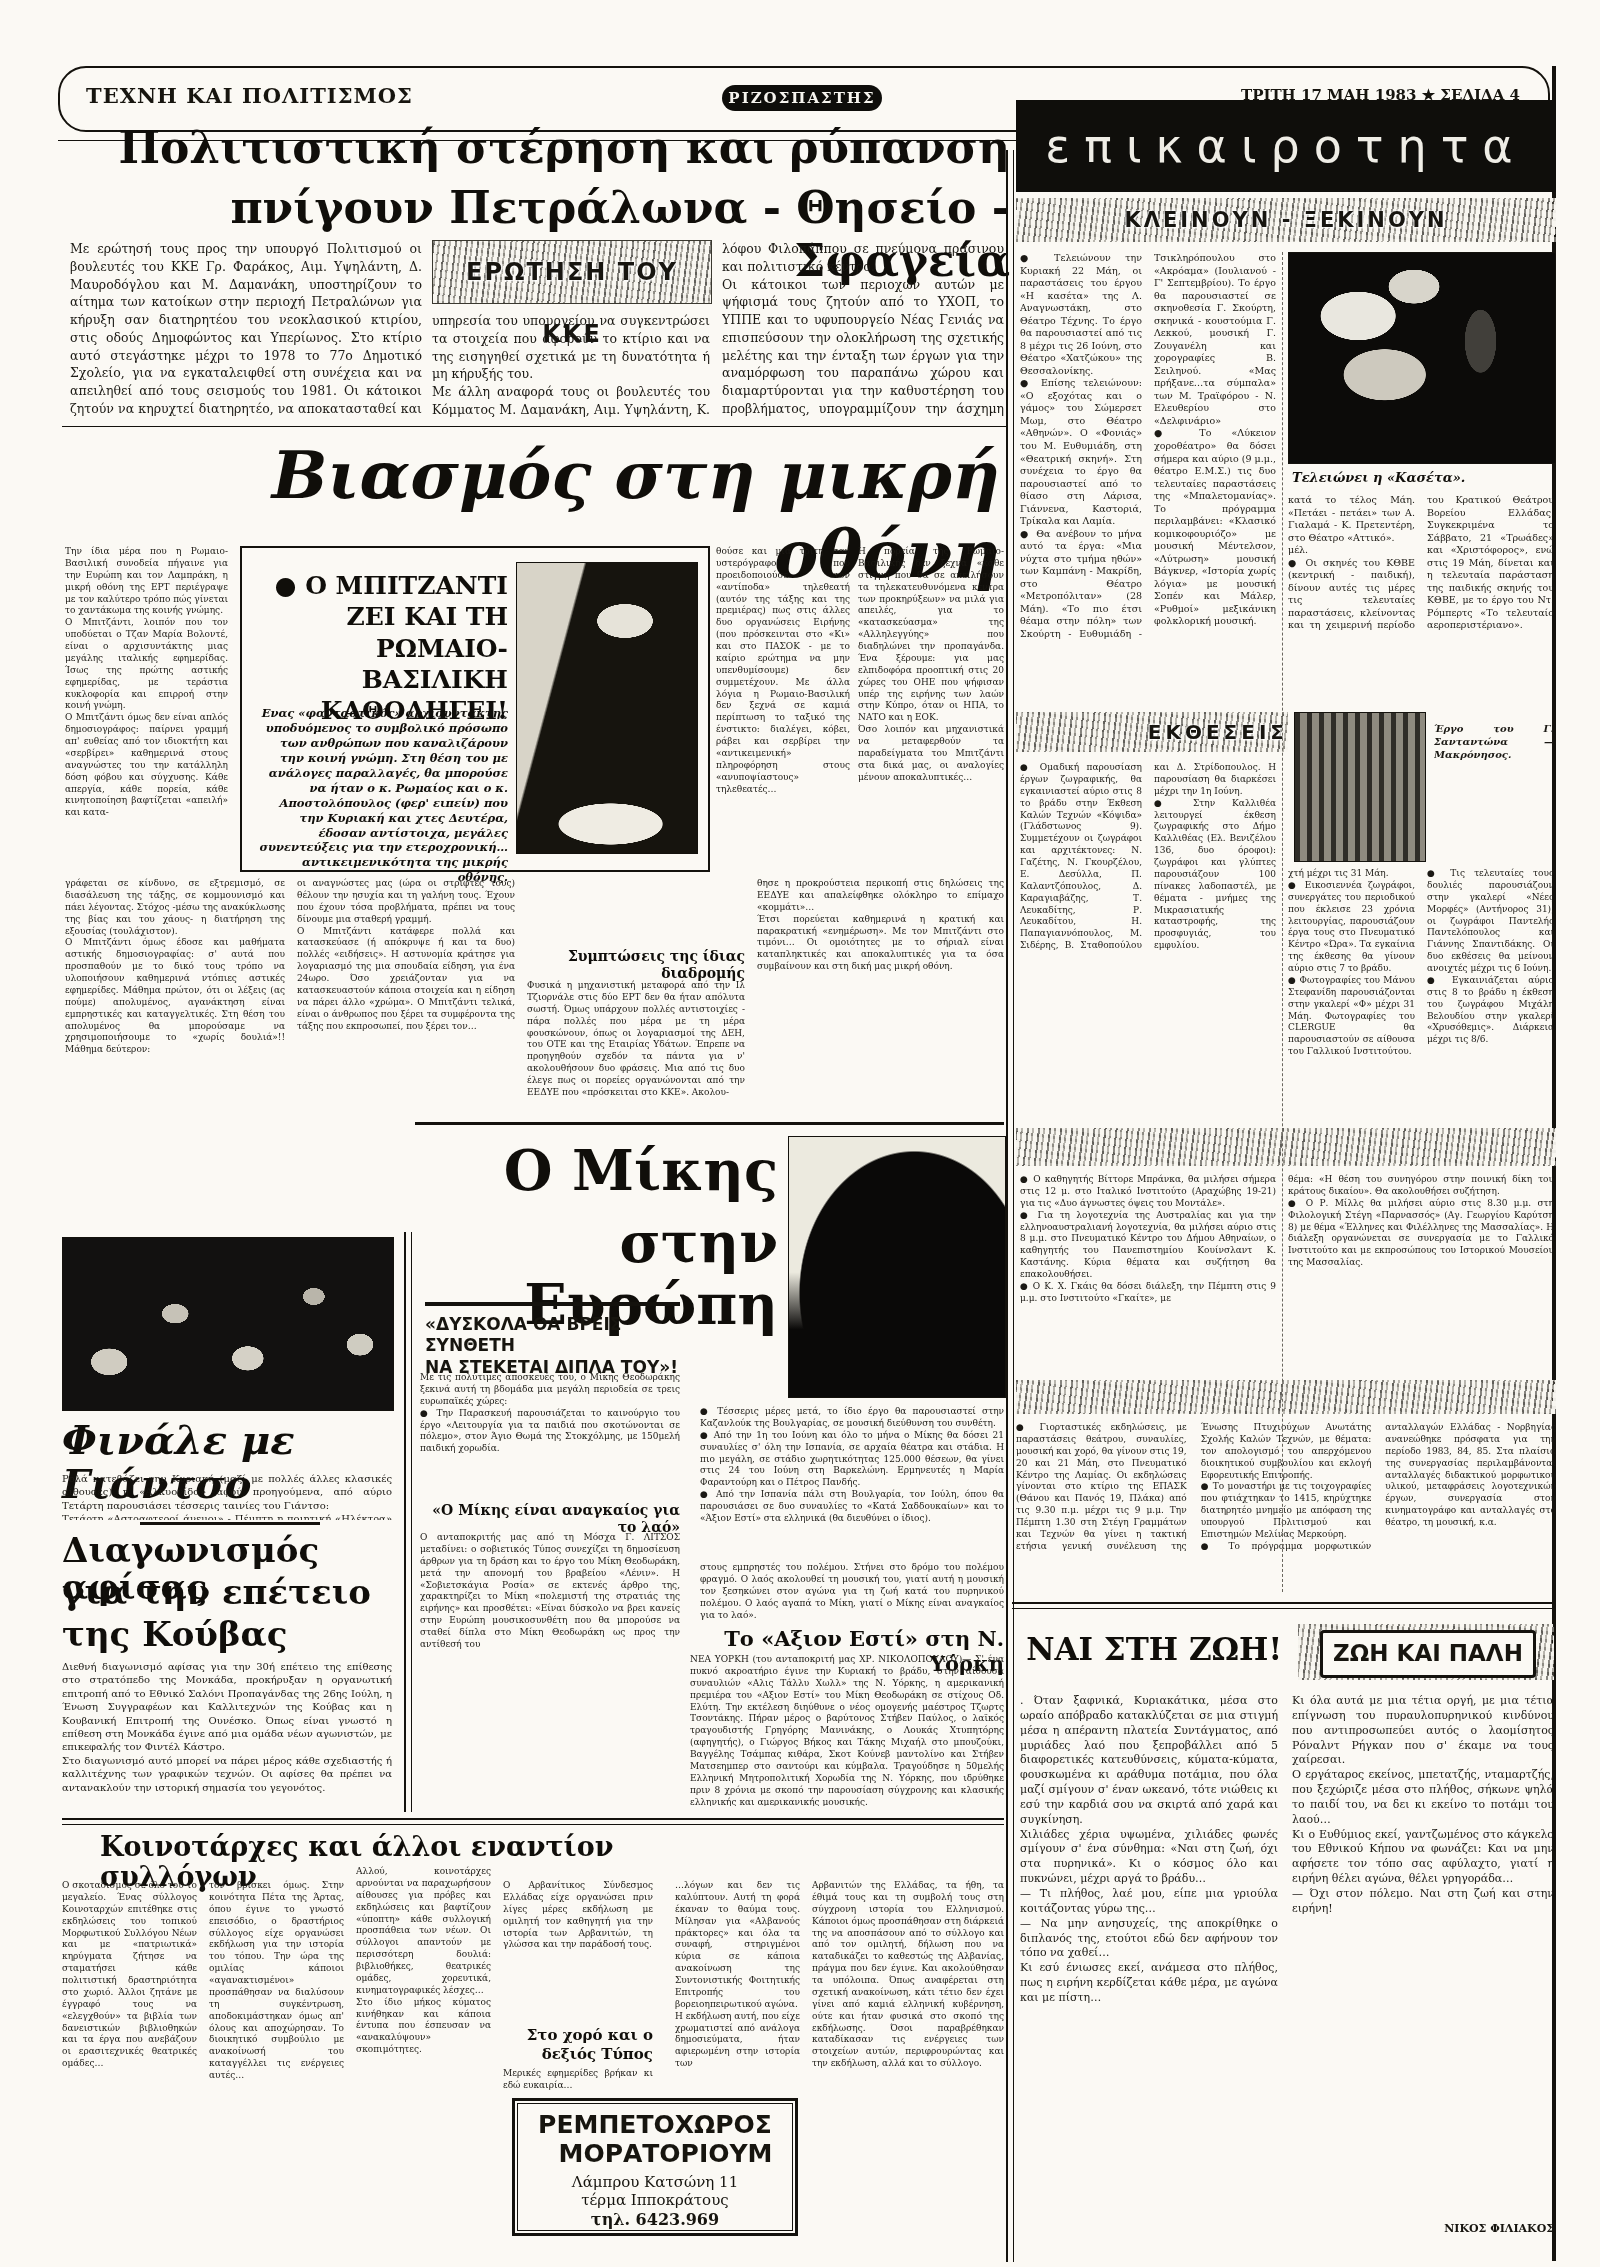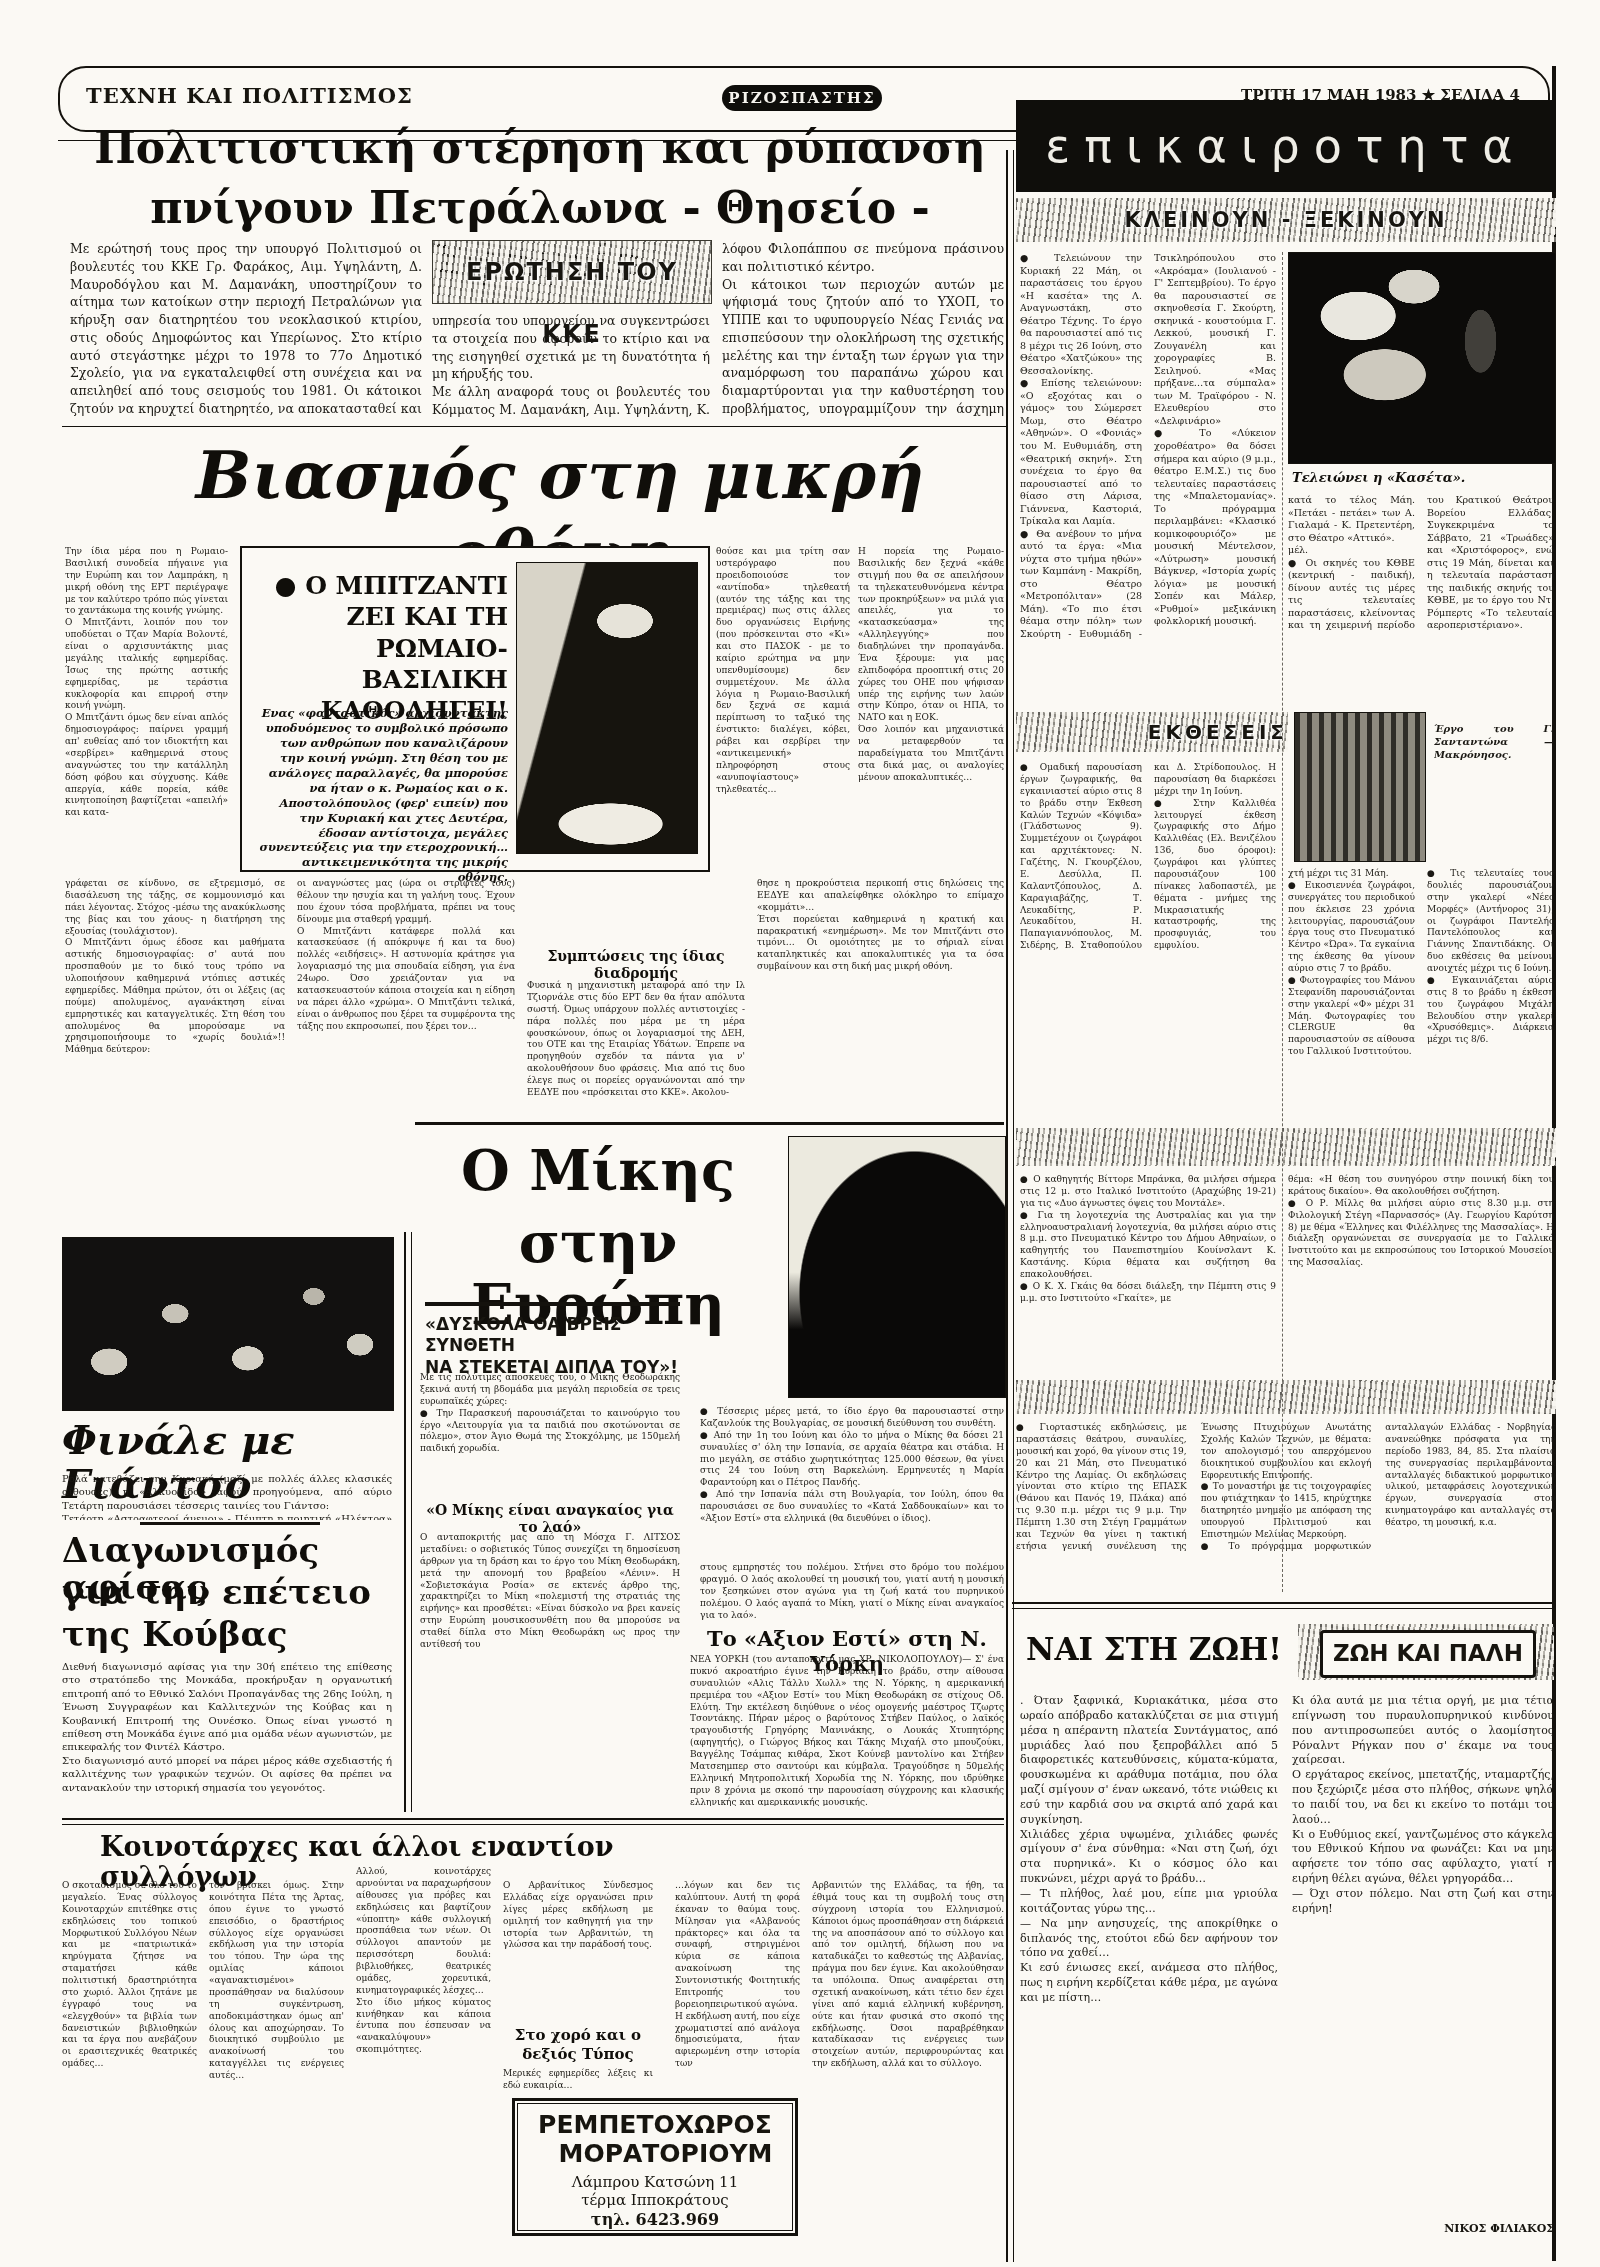--- a/index.html
+++ b/index.html
@@ -7,21 +7,21 @@
         font-family:"DejaVu Serif",serif;color:#17150f;overflow:hidden;}
   .abs{position:absolute;}
   
   .t{font:9px/1.32 "DejaVu Serif",serif;text-align:justify;color:#1b1914;overflow:hidden;white-space:pre-line;}
   .t95{font-size:9.5px;}
   .t10{font-size:10px;line-height:1.34;}
   .t11{font-size:11px;line-height:1.35;}
   .t12{font-size:12.5px;line-height:1.42;}
   .serifhead{font-family:"DejaVu Serif",serif;font-weight:bold;color:#100e0a;}
   .sans{font-family:"DejaVu Sans","Liberation Sans",sans-serif;}
-  .center{text-align:center;}
+  .center{text-align:right;}
   .right{text-align:right;}
   .ital{font-style:italic;}
   .byline{font:bold 11px/1.3 "DejaVu Serif",serif;text-align:right;}
   
   .hr1{border-top:1.5px solid #14120d;}
   .hr2{height:4px;border-top:2px solid #14120d;border-bottom:1.5px solid #14120d;}
   .hr3{border-top:3px solid #14120d;}
   .vr2{width:5px;border-left:2px solid #14120d;border-right:1.5px solid #14120d;}
   .vdash{border-left:1px dashed #6a675e;}
   
@@ -157,21 +157,21 @@
 
   <div class="abs hr2" style="left:62px;top:1818px;width:942px;"></div>
   <div class="abs serifhead" style="left:100px;top:1832px;width:600px;font-size:27px;line-height:1.1;">Κοινοτάρχες και άλλοι εναντίον συλλόγων</div>
 
   <div class="abs t" style="left:62px;top:1880px;width:135px;height:380px;">Ο σκοταδισμός σε όλο του το μεγαλείο. Ένας σύλλογος Κοινοταρχών επιτέθηκε στις εκδηλώσεις του τοπικού Μορφωτικού Συλλόγου Νέων και με «πατριωτικά» κηρύγματα ζήτησε να σταματήσει κάθε πολιτιστική δραστηριότητα στο χωριό. Άλλοι ζητάνε με έγγραφό τους να «ελεγχθούν» τα βιβλία των δανειστικών βιβλιοθηκών και τα έργα που ανεβάζουν οι ερασιτεχνικές θεατρικές ομάδες…</div>
   <div class="abs t" style="left:209px;top:1880px;width:135px;height:380px;">τον βρίσκει όμως. Στην κοινότητα Πέτα της Άρτας, όπου έγινε το γνωστό επεισόδιο, ο δραστήριος σύλλογος είχε οργανώσει εκδήλωση για την ιστορία του τόπου. Την ώρα της ομιλίας κάποιοι «αγανακτισμένοι» προσπάθησαν να διαλύσουν τη συγκέντρωση, αποδοκιμάστηκαν όμως απ' όλους και αποχώρησαν. Το διοικητικό συμβούλιο με ανακοίνωσή του καταγγέλλει τις ενέργειες αυτές…</div>
   <div class="abs t" style="left:356px;top:1866px;width:135px;height:380px;">Αλλού, κοινοτάρχες αρνούνται να παραχωρήσουν αίθουσες για πρόβες και εκδηλώσεις και βαφτίζουν «ύποπτη» κάθε συλλογική προσπάθεια των νέων. Οι σύλλογοι απαντούν με περισσότερη δουλιά: βιβλιοθήκες, θεατρικές ομάδες, χορευτικά, κινηματογραφικές λέσχες…
 Στο ίδιο μήκος κύματος κινήθηκαν και κάποια έντυπα που έσπευσαν να «ανακαλύψουν» σκοπιμότητες.</div>
   <div class="abs t" style="left:503px;top:1880px;width:150px;height:140px;">Ο Αρβανίτικος Σύνδεσμος Ελλάδας είχε οργανώσει πριν λίγες μέρες εκδήλωση με ομιλητή τον καθηγητή για την ιστορία των Αρβανιτών, τη γλώσσα και την παράδοσή τους.</div>
   <div class="abs serifhead center" style="left:503px;top:2026px;width:150px;font-size:15px;line-height:1.25;">Στο χορό και ο δεξιός Τύπος</div>
-  <div class="abs t" style="left:503px;top:2068px;width:150px;height:24px;">Μερικές εφημερίδες λέξεις κι εδώ ευκαιρία…</div>
+  <div class="abs t" style="left:503px;top:2068px;width:150px;height:24px;">Μερικές εφημερίδες βρήκαν κι εδώ ευκαιρία…</div>
   <div class="abs t" style="left:675px;top:1880px;width:125px;height:206px;">…λόγων και δεν τις καλύπτουν. Αυτή τη φορά έκαναν το θαύμα τους. Μίλησαν για «Αλβανούς πράκτορες» και όλα τα συναφή, στηριγμένοι κύρια σε κάποια ανακοίνωση της Συντονιστικής Φοιτητικής Επιτροπής του βορειοηπειρωτικού αγώνα.
 Η εκδήλωση αυτή, που είχε χρωματιστεί από ανάλογα δημοσιεύματα, ήταν αφιερωμένη στην ιστορία των</div>
   <div class="abs t" style="left:812px;top:1880px;width:192px;height:326px;">Αρβανιτών της Ελλάδας, τα ήθη, τα έθιμά τους και τη συμβολή τους στη σύγχρονη ιστορία του Ελληνισμού. Κάποιοι όμως προσπάθησαν στη διάρκειά της να αποσπάσουν από το σύλλογο και από τον ομιλητή, δήλωση που να καταδικάζει το καθεστώς της Αλβανίας, πράγμα που δεν έγινε. Και ακολούθησαν τα υπόλοιπα. Όπως αναφέρεται στη σχετική ανακοίνωση, κάτι τέτιο δεν έχει γίνει από καμιά ελληνική κυβέρνηση, ούτε και ήταν φυσικά στο σκοπό της εκδήλωσης. Όσοι παραβρέθηκαν καταδίκασαν τις ενέργειες των στοιχείων αυτών, περιφρουρώντας και την εκδήλωση, αλλά και το σύλλογο.</div>
 
   <div class="abs adbox" style="left:512px;top:2098px;width:280px;height:122px;padding-top:10px;">
     <div class="sans" style="font-weight:bold;font-size:25px;line-height:1.15;">ΡΕΜΠΕΤΟΧΩΡΟΣ</div>
     <div class="sans" style="font-weight:bold;font-size:25px;line-height:1.15;padding-left:21px;">ΜΟΡΑΤΟΡΙΟΥΜ</div>
     <div style="font-size:15px;line-height:1.25;margin-top:4px;">Λάμπρου Κατσώνη 11</div>
     <div style="font-size:15px;line-height:1.25;">τέρμα Ιπποκράτους</div>
     <div style="font-weight:bold;font-size:16px;line-height:1.25;">τηλ. 6423.969</div>

